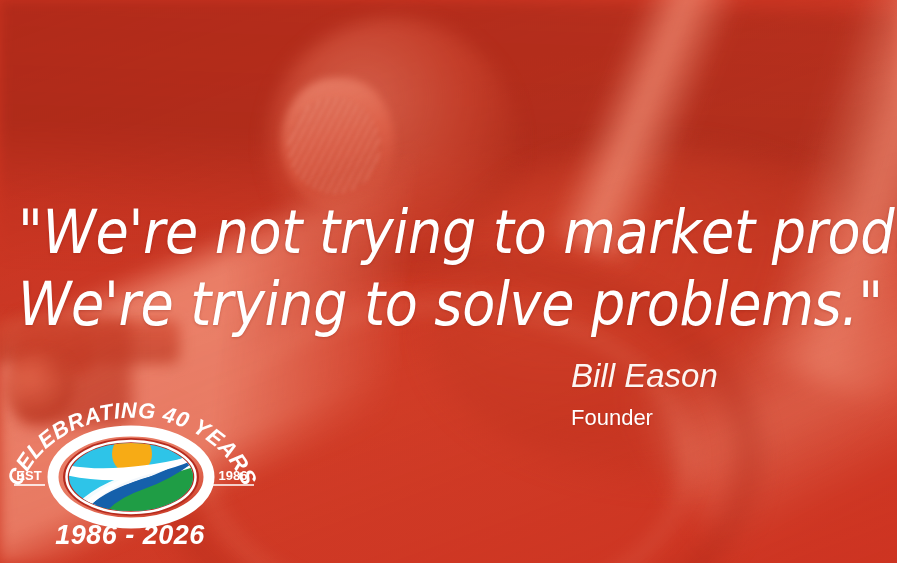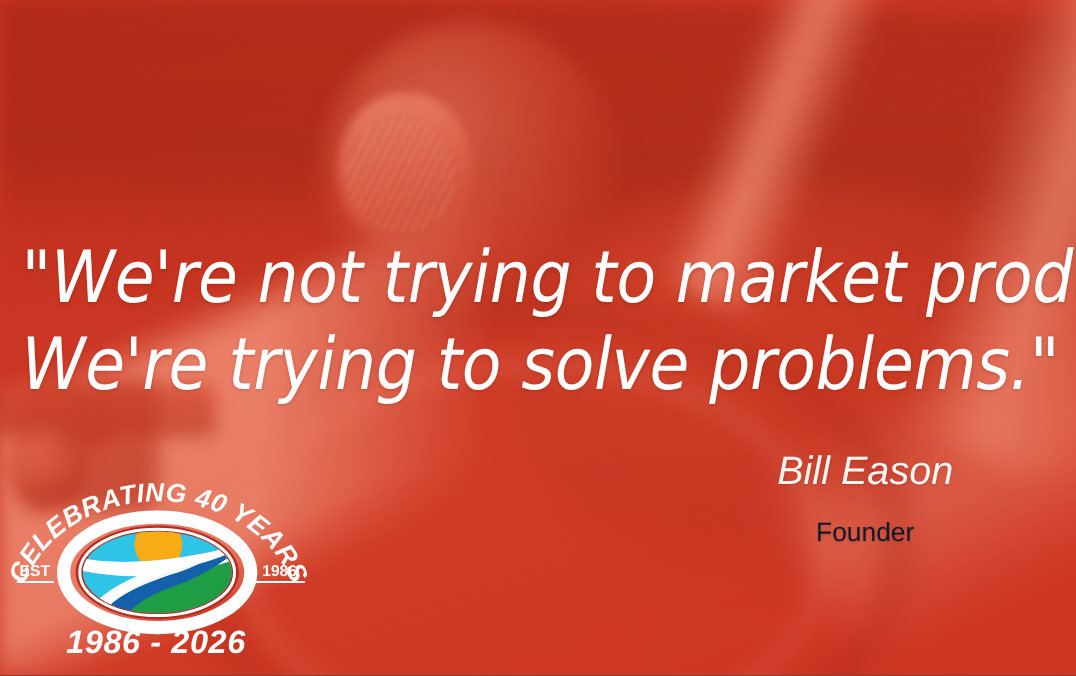--- a/index.html
+++ b/index.html
@@ -279,41 +279,41 @@
     text-shadow: 0 1px 3px rgba(120,26,10,0.28);
     white-space: nowrap;
   }
   .quote-line-1 { text-align: left; }
   .quote-line-2 { text-align: right; }
 
   
   #attribution {
     position: absolute;
     right: 26px;
-    top: 372px;
-    text-align: center;
+    top: 356px;
+    text-align: left;
     width: 300px;
     color: #ffffff;
   }
   #author-name {
     font-family: "Liberation Sans", sans-serif;
     font-style: italic;
     font-weight: 400;
     font-size: 33px;
     line-height: 40px;
     color: #fdf5f2;
     text-shadow: 0 1px 2px rgba(120,26,10,0.22);
   }
   #author-role {
     font-family: "Liberation Sans", sans-serif;
     font-weight: 400;
     font-size: 22px;
     line-height: 30px;
-    margin-top: 17px;
-    color: #0f172a;
+    margin-top: 7px;
+    color: #ffffff;
     text-shadow: 0 1px 2px rgba(120,26,10,0.20);
   }
 
   
   #logo-badge {
     position: absolute;
     left: 2px;
     top: 392px;
     width: 258px;
     height: 168px;

